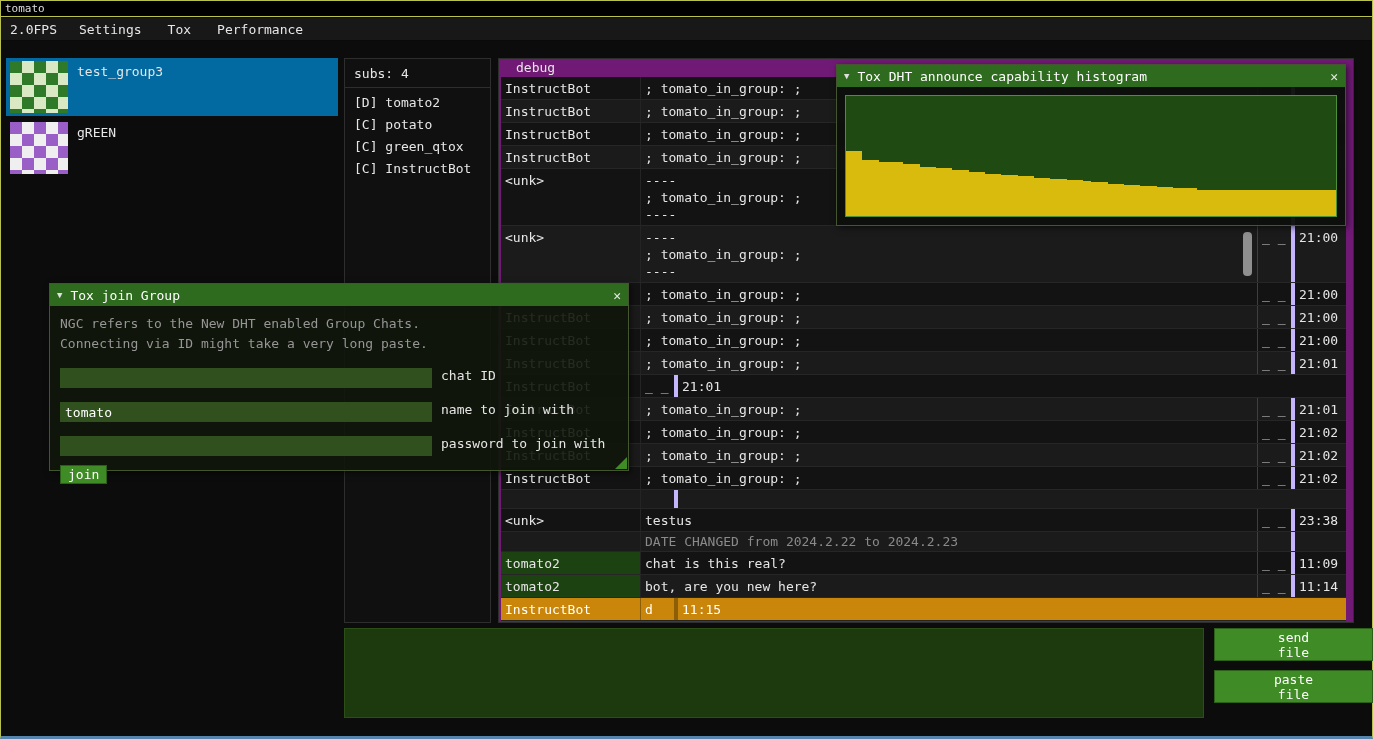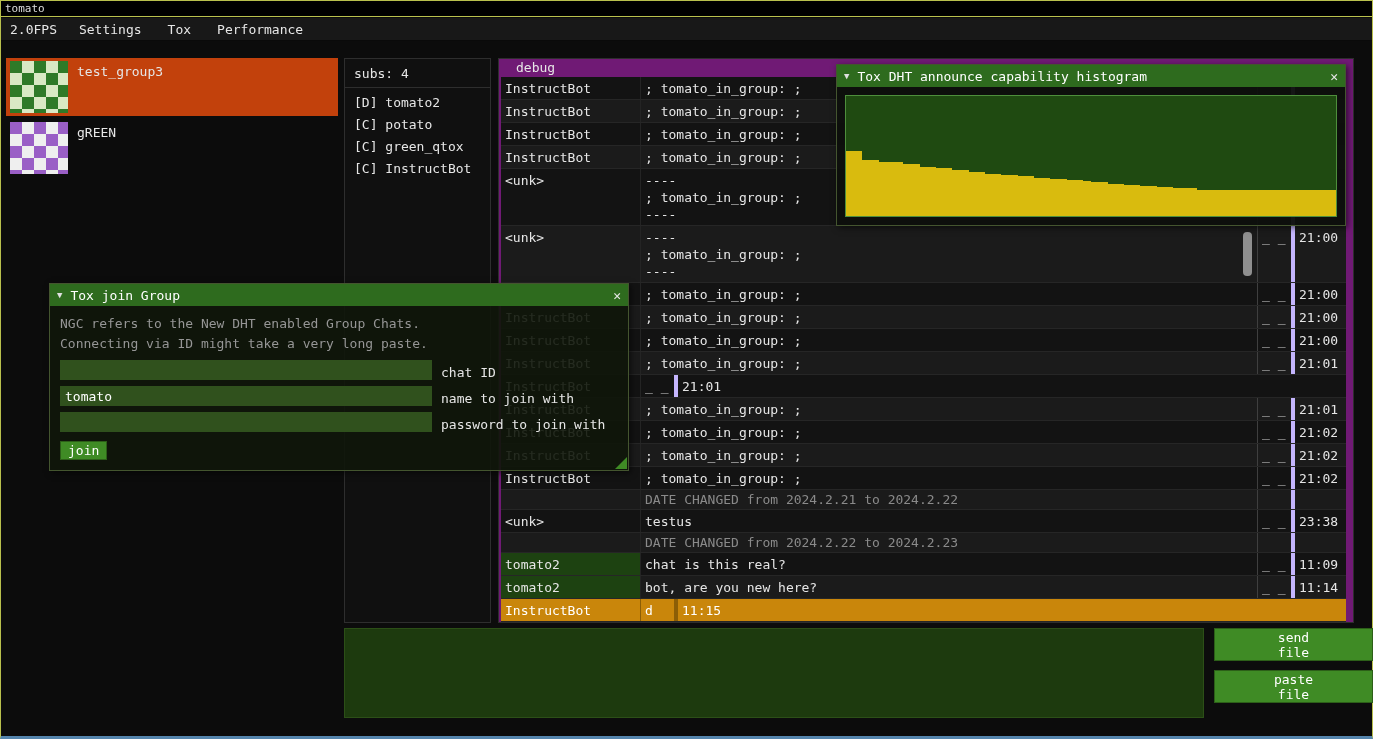--- a/index.html
+++ b/index.html
@@ -11,21 +11,21 @@
   .titlebar{position:absolute;left:0;top:0;right:0;height:16px;background:#000;
             border-bottom:1px solid #b9c04d;font-size:11px;line-height:15px;padding-left:4px;color:#ddd}
   
   .menubar{position:absolute;left:0;top:17px;right:0;height:23px;background:#181818;
            display:flex;align-items:center;border-bottom:1px solid #0a0a0a}
   .menu-item{padding:0 13px;height:23px;line-height:23px;color:#e6e6e6}
   .menu-item:first-child{padding:0 9px}
   
   .group-list{position:absolute;left:5px;top:57px;width:332px}
   .group-row{display:flex;padding:3px 4px;height:58px;margin-bottom:3px}
-  .group-row.selected{background:#c2410c}
+  .group-row.selected{background:#0369a1}
   .avatar{width:58px;height:52px;flex:none}
   .group-name{margin-left:9px;margin-top:3px}
   
   .subs-panel{position:absolute;left:343px;top:57px;width:147px;height:565px;
               background:#101010;border:1px solid #2e2e2e}
   .subs-header{padding:7px 9px 6px}
   .subs-list{border-top:1px solid #2e2e2e;padding-top:4px}
   .subs-item{padding:1px 9px;line-height:20px;white-space:nowrap}
   
   .chat-panel{position:absolute;left:497px;top:57px;width:856px;height:565px;
@@ -60,21 +60,21 @@
   .win-title{height:22px;background:#2e6b1e;display:flex;align-items:center;padding:0 7px;color:#fff}
   .win-title .arrow{font-size:9px;margin-right:8px;color:#e0e0e0}
   .win-title .close{margin-left:auto;color:#e8e8e8;cursor:pointer}
   .hist-win{left:835px;top:63px;width:510px;height:162px;background:rgba(14,16,12,.96)}
   .hist-body{padding:8px}
   .plot{height:122px;border:1px solid #4e8f3c;display:flex;align-items:flex-end;overflow:hidden}
   .bar{flex:1}
   .join-win{left:48px;top:282px;width:580px;height:188px;background:rgba(16,22,10,.9)}
   .join-body{padding:8px 10px}
   .join-info-line{color:#969696;line-height:20px;white-space:nowrap}
-  .join-field-row{display:flex;align-items:flex-end;margin-top:6px}
+  .join-field-row{display:flex;align-items:flex-start;margin-top:14px}
   .join-input{width:372px;height:20px;background:#30511d;border:none;color:#fff;font:inherit;padding:0 5px}
   .join-label{margin-left:9px;white-space:nowrap}
   .join-btn{margin-top:9px;background:#3f8b25;border:1px solid #2c5f18;color:#fff;font:inherit;padding:1px 7px}
   .resize-grip{position:absolute;right:1px;bottom:1px;width:0;height:0;
                border-left:12px solid transparent;border-bottom:12px solid #3f8b25}
 </style>
 </head>
 <body>
 
 <div class="app">
@@ -230,23 +230,20 @@
         <div class="chat-row normal">
           <div class="cell name">InstructBot</div>
           <div class="cell msg">
             <div>; tomato_in_group: ;</div>
           </div>
           <div class="cell flags">_ _</div>
           <div class="cell time">21:02</div>
         </div>
         <div class="chat-row system alt">
           <div class="cell name"></div>
-          <div class="cell msg">
-            <div>DATE CHANGED from 2024.2.21 to 2024.2.22</div>
-          </div>
           <div class="cell flags"></div>
           <div class="cell time"></div>
         </div>
         <div class="chat-row normal">
           <div class="cell name">&lt;unk&gt;</div>
           <div class="cell msg">
             <div>testus</div>
           </div>
           <div class="cell flags">_ _</div>
           <div class="cell time">23:38</div>

